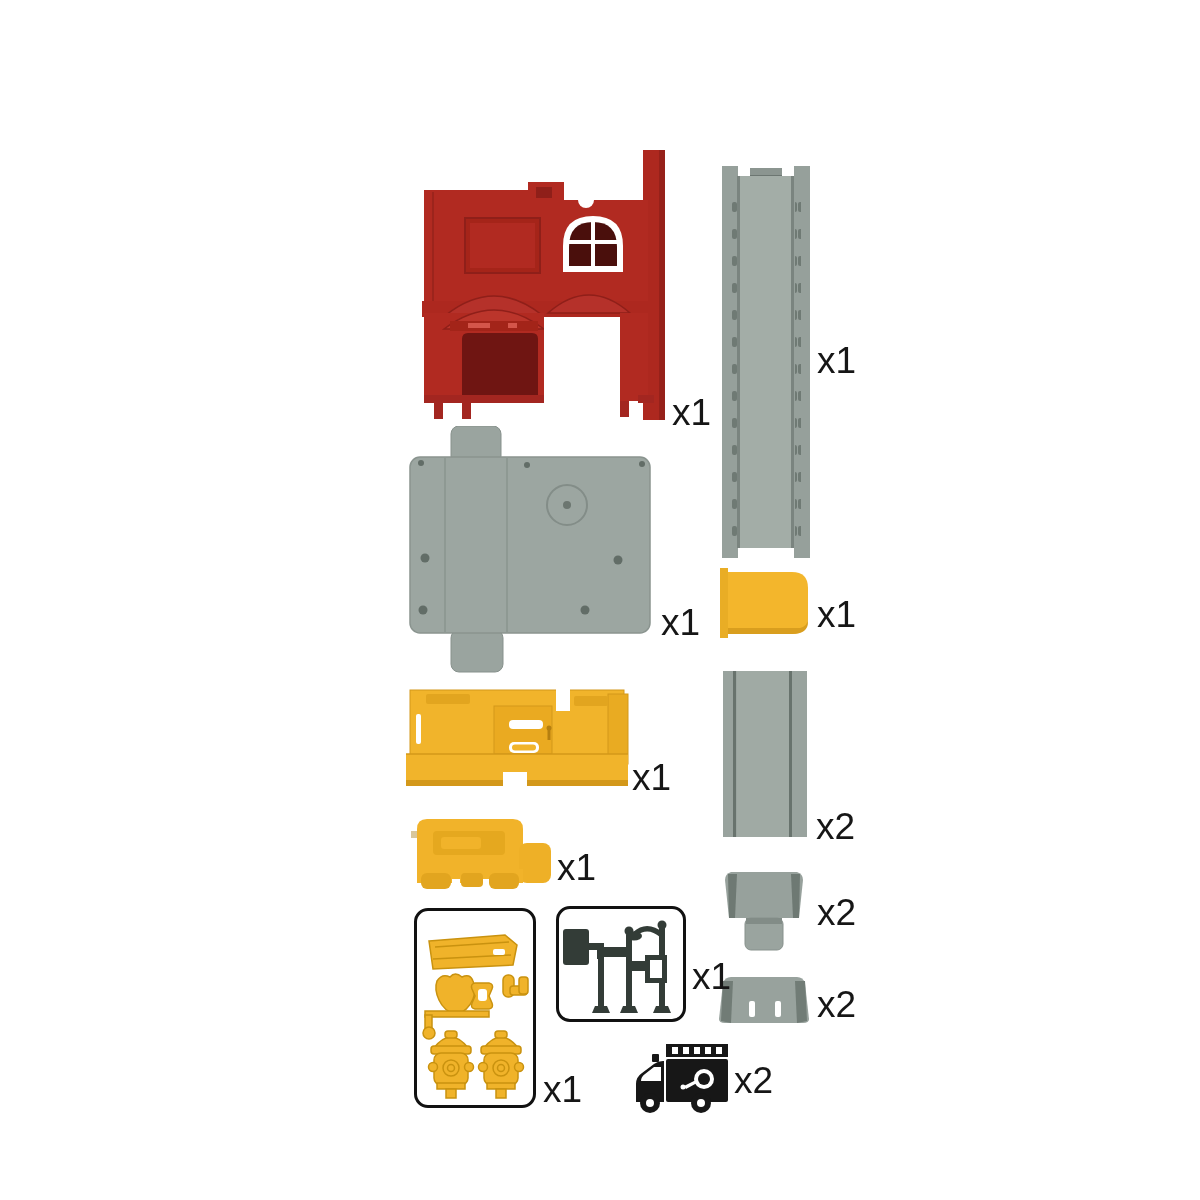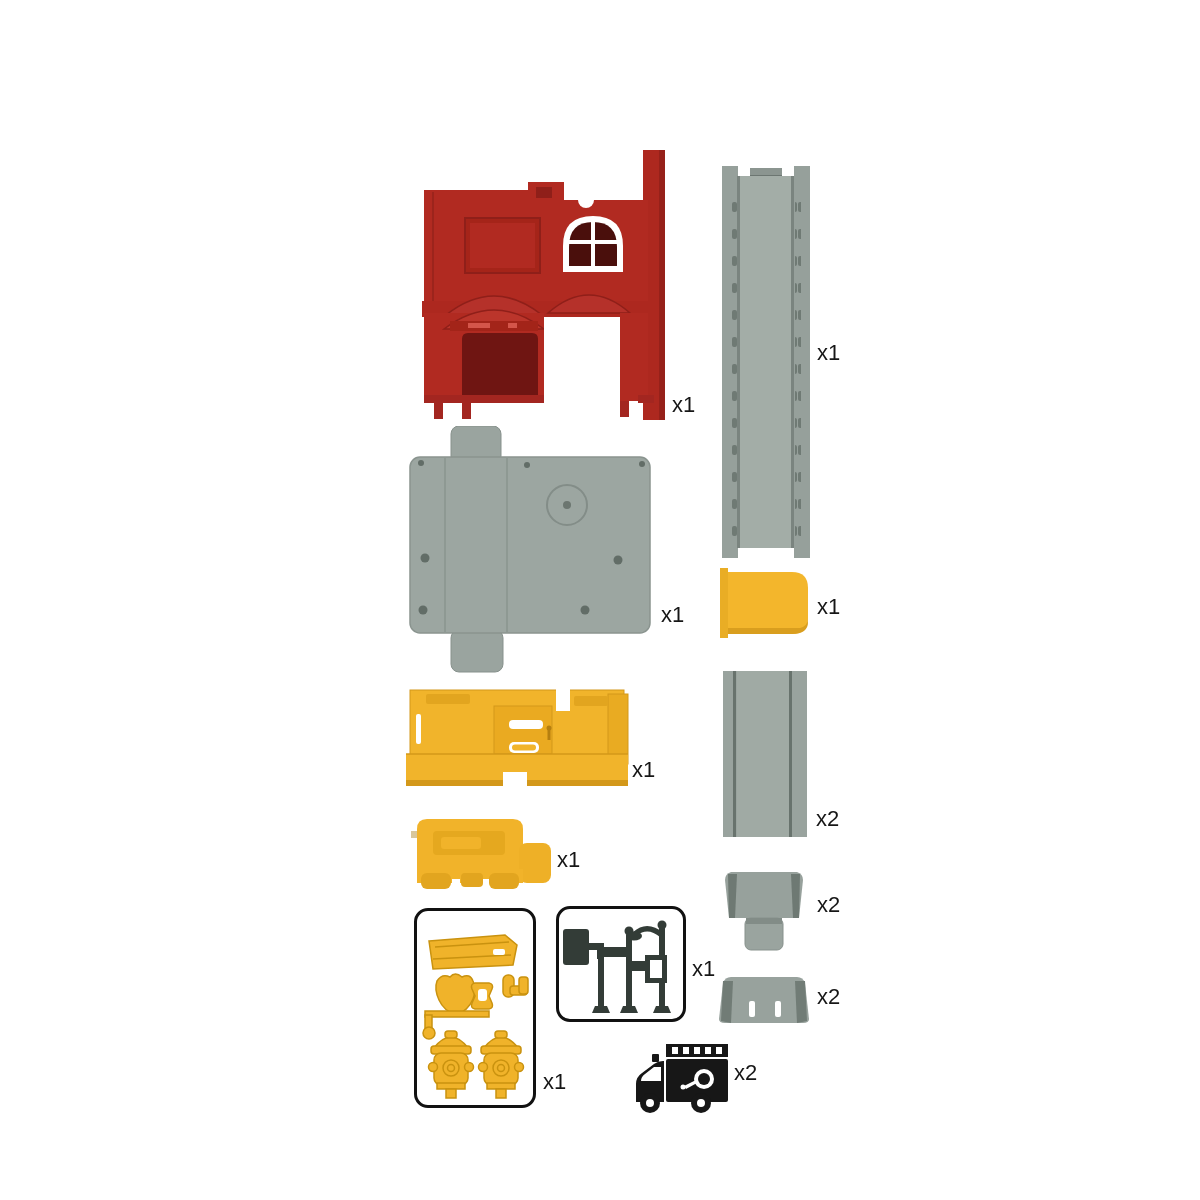--- a/index.html
+++ b/index.html
@@ -4,21 +4,21 @@
 <style>
   html,body{margin:0;padding:0;background:#fff;}
   #sheet{
     position:relative;width:1200px;height:1200px;background:#ffffff;overflow:hidden;
     font-family:"Liberation Sans", sans-serif;
   }
   .part{position:absolute;}
   .qty-label{
     position:absolute;
     font-family:"Liberation Sans", sans-serif;
-    font-size:22px;color:#161616;line-height:1;letter-spacing:0;
+    font-size:37px;color:#161616;line-height:1;letter-spacing:0;
   }
   .boxed{
     position:absolute;background:#ffffff;border:3px solid #111;border-radius:14px;
     box-sizing:border-box;
   }
   svg{display:block;}
 </style>
 </head>
 <body>
 

